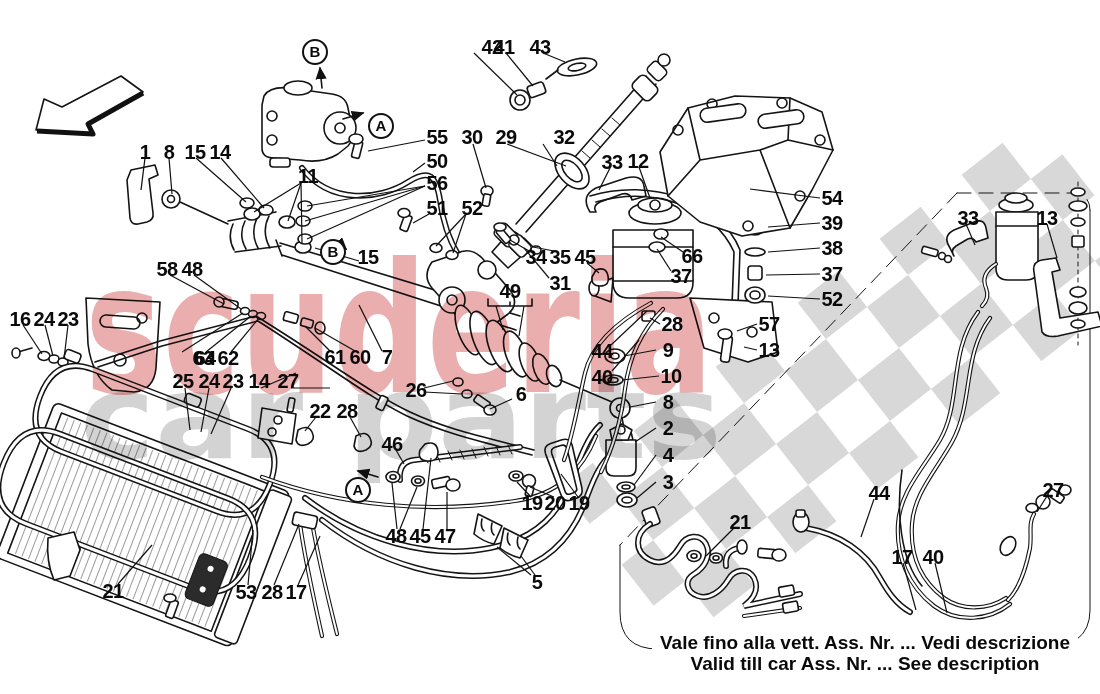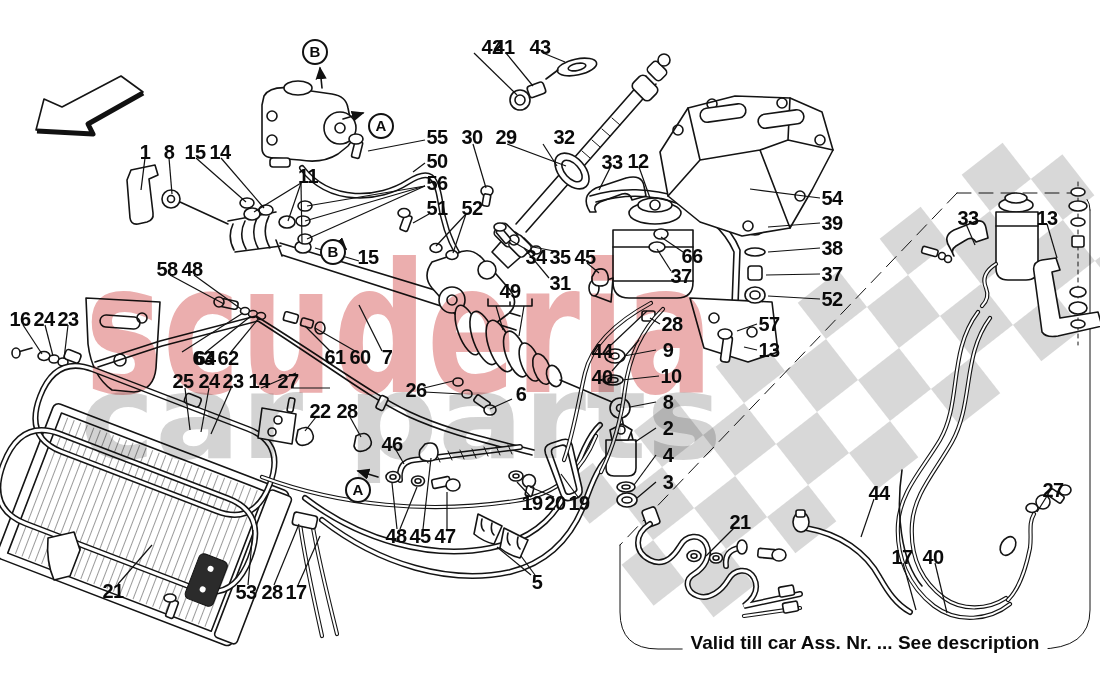--- a/index.html
+++ b/index.html
@@ -544,16 +544,17 @@
       <div class="callout" style="left: 1053px; top: 490px;">27</div>
       <div class="callout" style="left: 902px; top: 557px;">17</div>
       <div class="callout" style="left: 933px; top: 557px;">40</div>
       <div class="viewlabel" style="left: 315px; top: 52px;">B</div>
       <div class="viewlabel" style="left: 381px; top: 126px;">A</div>
       <div class="viewlabel" style="left: 333px; top: 252px;">B</div>
       <div class="viewlabel" style="left: 358px; top: 490px;">A</div>
     </div>
 
 <div id="caption">
+  <div>Vale fino alla vett. Ass. Nr. ... Vedi descrizione</div>
   <div>Valid till car Ass. Nr. ... See description</div>
 </div>
 
 </div>
 
 </body></html>

